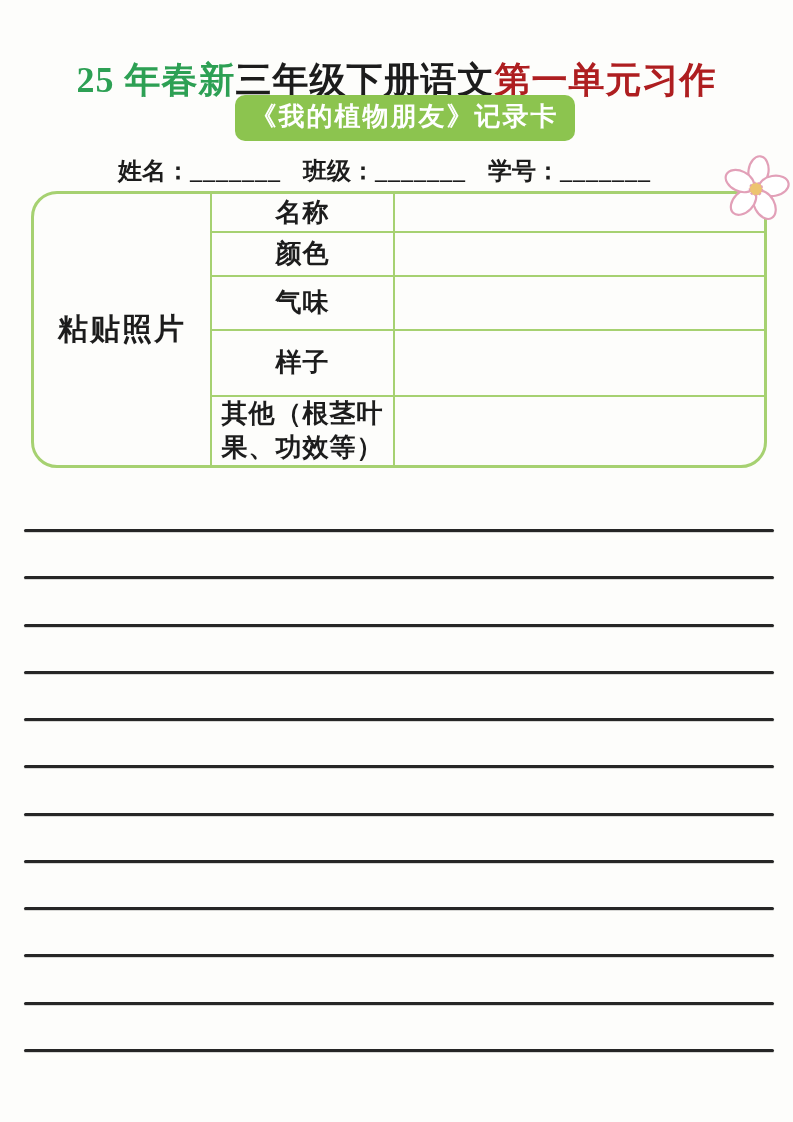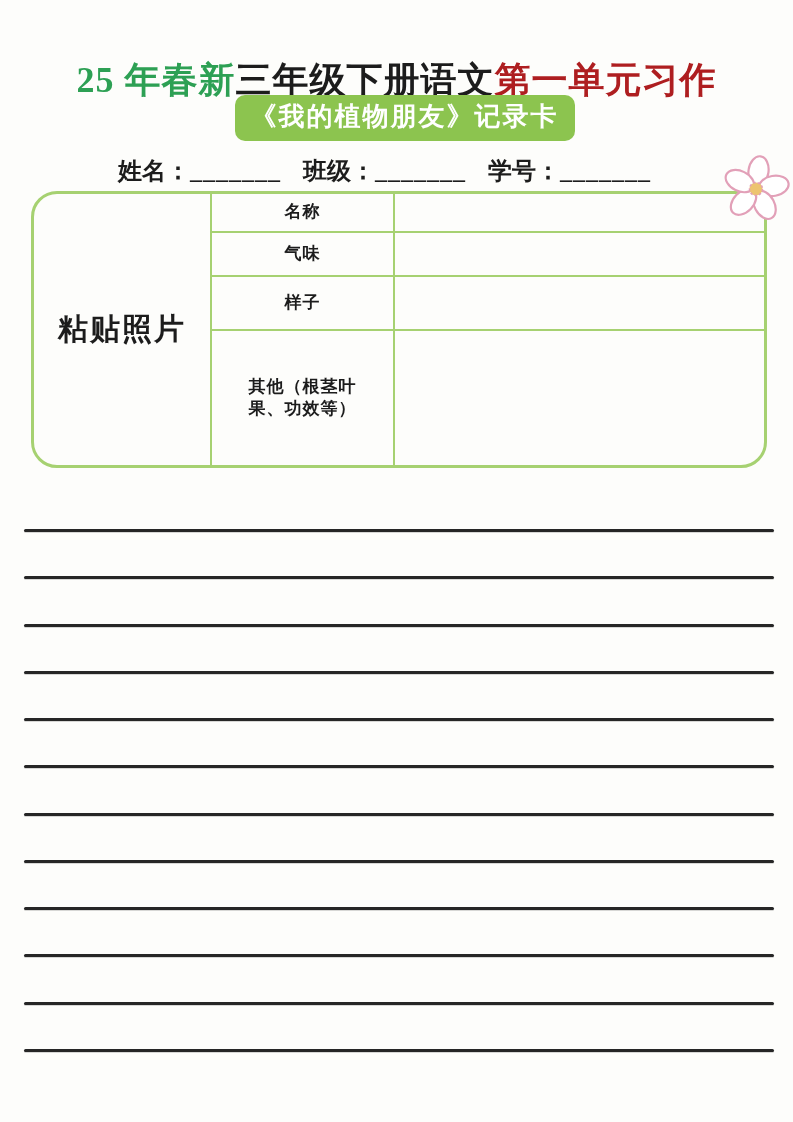--- a/index.html
+++ b/index.html
@@ -50,21 +50,21 @@
   .trow + .trow{border-top:2px solid var(--tbl-green);}
   .trow:nth-child(1){height:37px;}
   .trow:nth-child(2){height:44px;}
   .trow:nth-child(3){height:54px;}
   .trow:nth-child(4){flex:1;justify-content:space-between;}
   .trow:nth-child(5){flex:1;}
   .tlabel{
     width:183px;flex:0 0 183px;box-sizing:border-box;
     border-right:2px solid var(--tbl-green);
     display:flex;align-items:center;justify-content:center;
-    font-size:17px;font-weight:bold;color:#1c1c1c;
+    font-size:26px;font-weight:bold;color:#1c1c1c;
     white-space:pre-line;text-align:center;line-height:1.3;letter-spacing:1px;
   }
   .tvalue{flex:1;}
   .writing-lines{
     position:absolute;left:24px;top:529px;width:750px;height:530px;
   }
   .wline{
     position:absolute;left:0;width:750px;height:3px;
     background:var(--line-color);border-radius:2px;
     box-shadow:0 1px 0 rgba(0,0,0,0.15);
@@ -98,20 +98,24 @@
 </div>
 
 <div class="record-table">
   <div class="photo-cell">粘贴照片</div>
   <div class="table-rows" id="table-rows">
       <div class="trow">
     <div class="tlabel">名称</div>
     <div class="tvalue"></div>
   </div>
       <div class="trow">
+    <div class="tlabel">颜色</div>
+    <div class="tvalue"></div>
+  </div>
+      <div class="trow">
     <div class="tlabel">气味</div>
     <div class="tvalue"></div>
   </div>
       <div class="trow">
     <div class="tlabel">样子</div>
     <div class="tvalue"></div>
   </div>
       <div class="trow">
     <div class="tlabel">其他（根茎叶
 果、功效等）</div>

